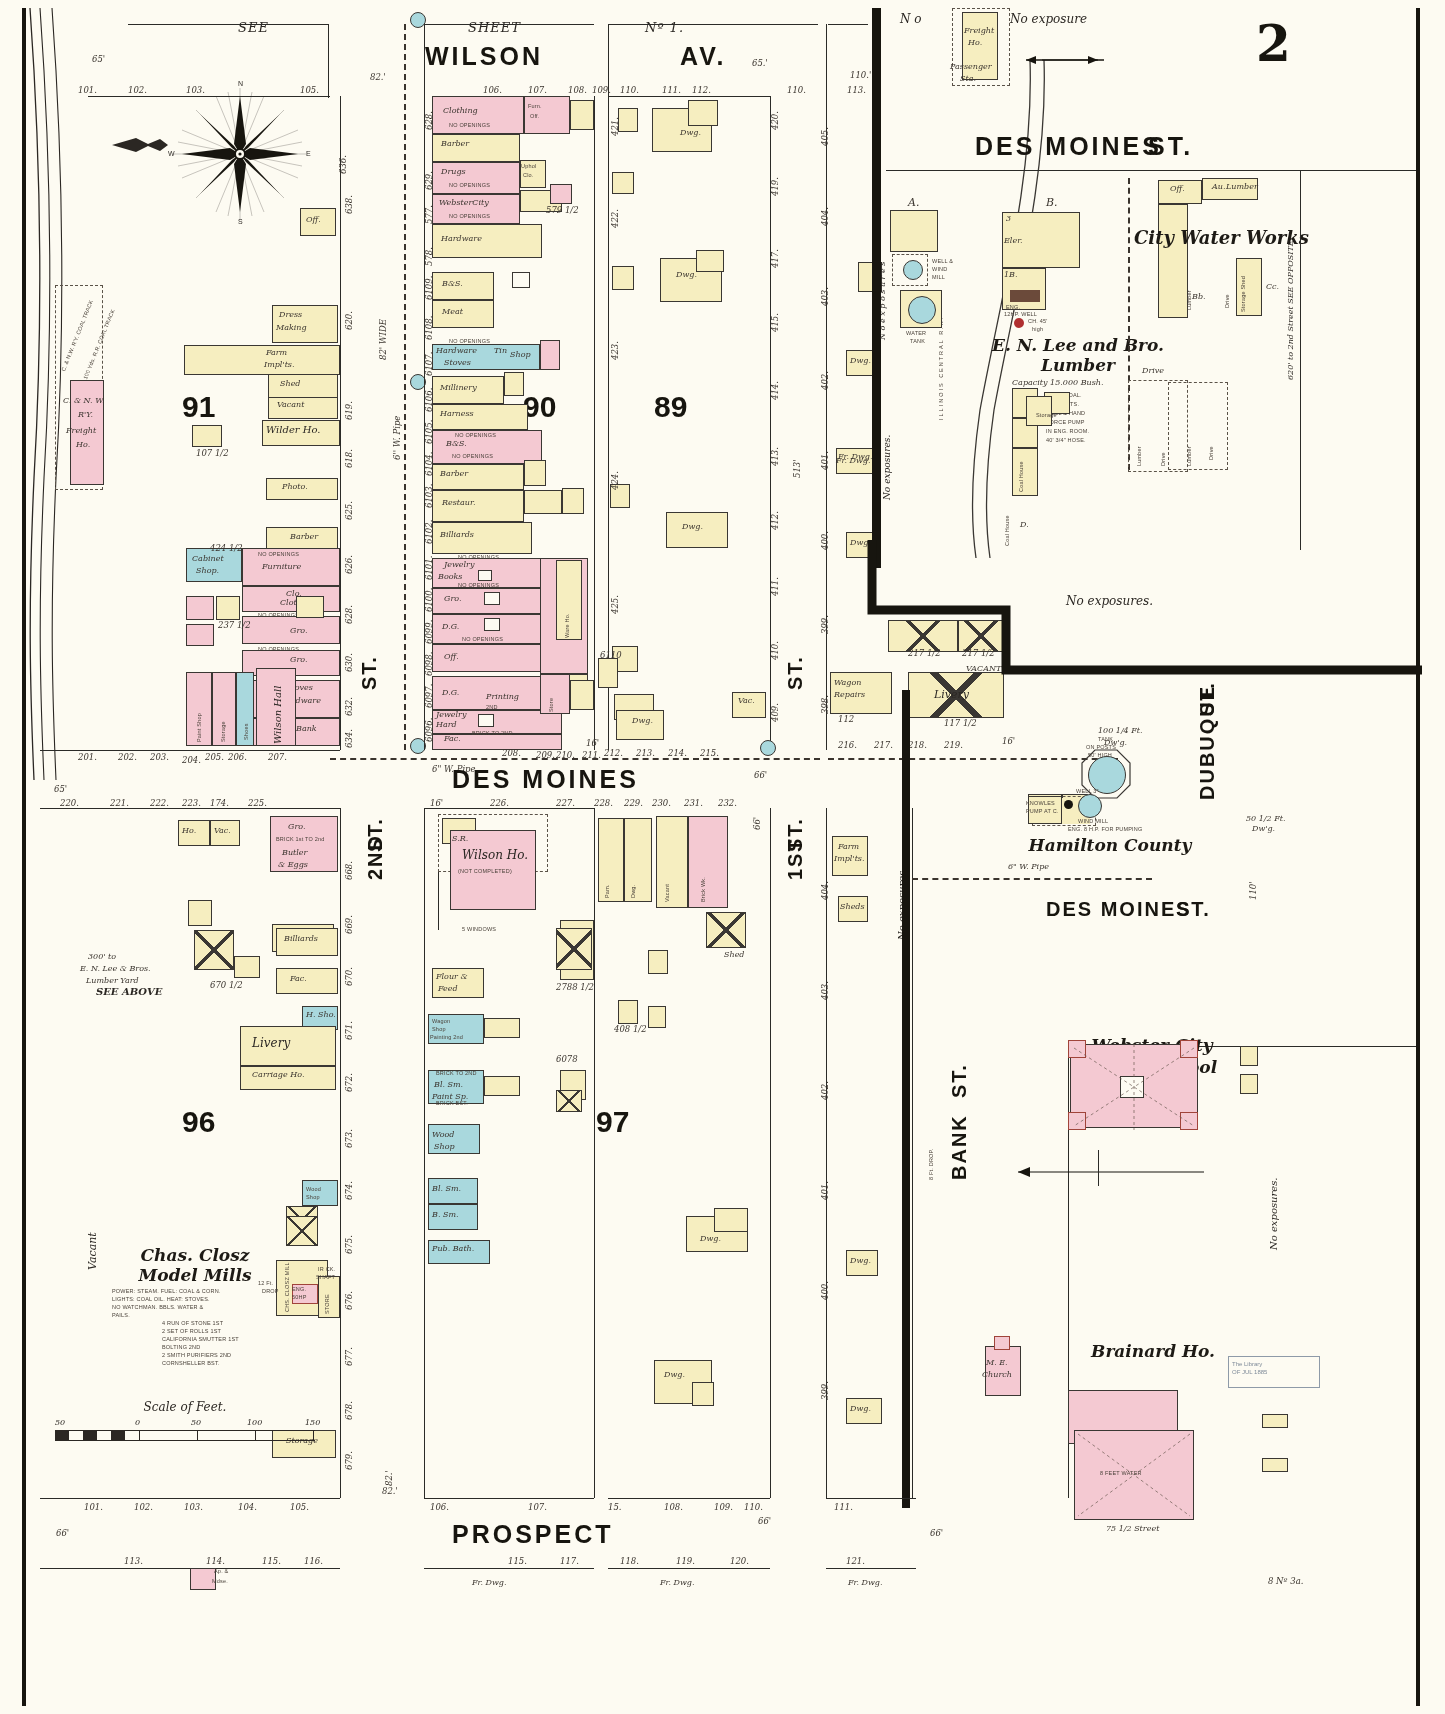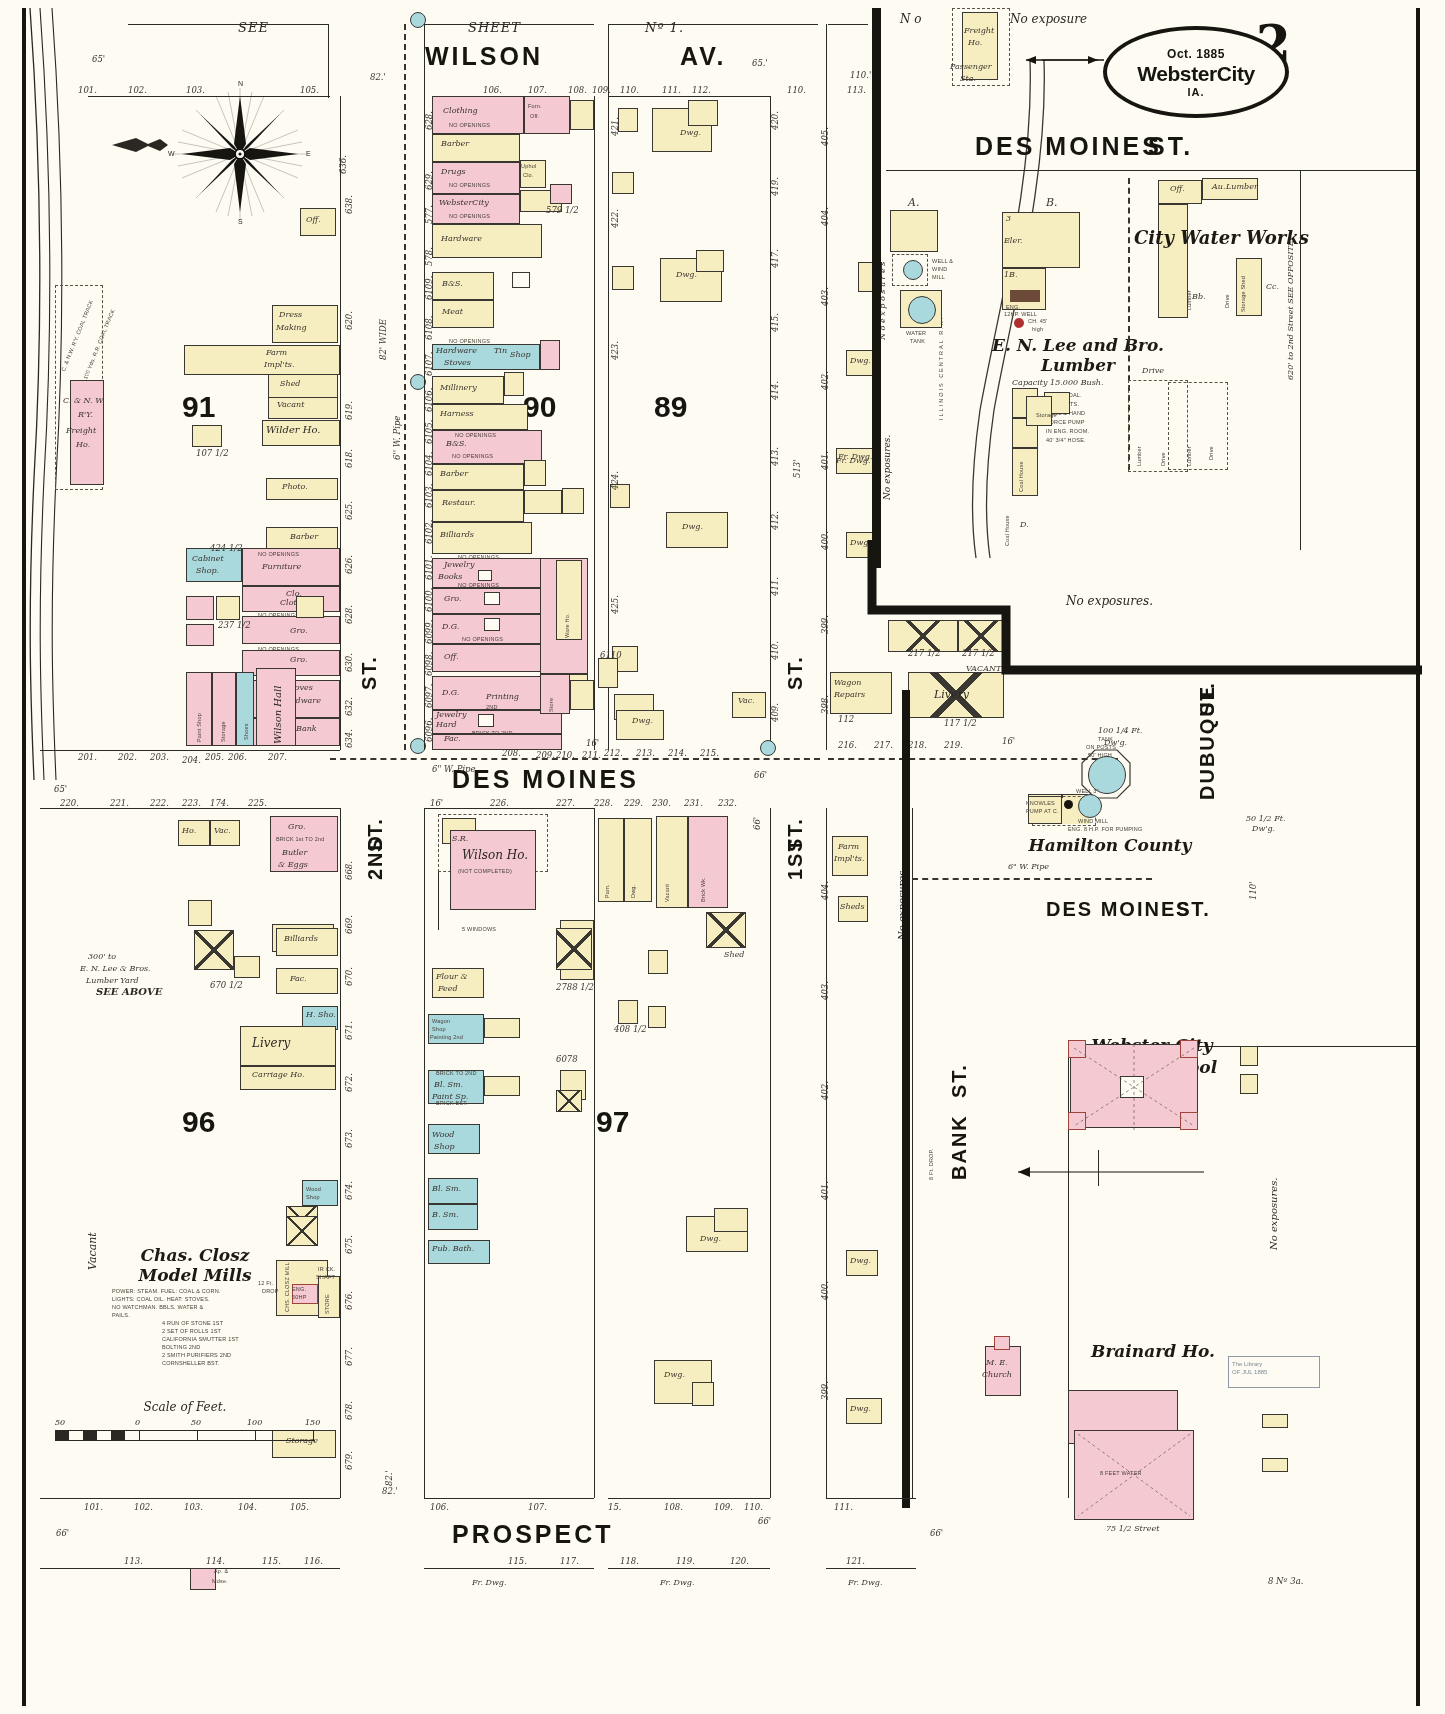--- a/index.html
+++ b/index.html
@@ -70,25 +70,20 @@
 </style>
 </head>
 <body>
 
 <div id="sheet">
 
   <div class="framebar" style="left:22px;top:8px;width:4px;height:1698px;"></div>
   <div class="framebar" style="left:1416px;top:8px;width:4px;height:1698px;"></div>
 
   <div id="sheetno">2</div>
-  <div id="cartouche">
-    <div class="c1">Oct. 1885</div>
-    <div class="c2">WebsterCity</div>
-    <div class="c3">IA.</div>
-  </div>
 
   <div class="lbl" style="left:238px;top:20px;font-size:13px;letter-spacing:1px;">SEE</div>
   <div class="lbl" style="left:468px;top:20px;font-size:13px;letter-spacing:1px;">SHEET</div>
   <div class="lbl" style="left:645px;top:20px;font-size:13px;letter-spacing:1px;">Nº 1.</div>
   <div class="stname" style="left:425px;top:42px;">WILSON</div>
   <div class="stname" style="left:680px;top:42px;">AV.</div>
 
   <div class="thinh" style="left:128px;top:24px;width:200px;"></div>
   <div class="thinh" style="left:424px;top:24px;width:170px;"></div>
   <div class="thinh" style="left:608px;top:24px;width:210px;"></div>

